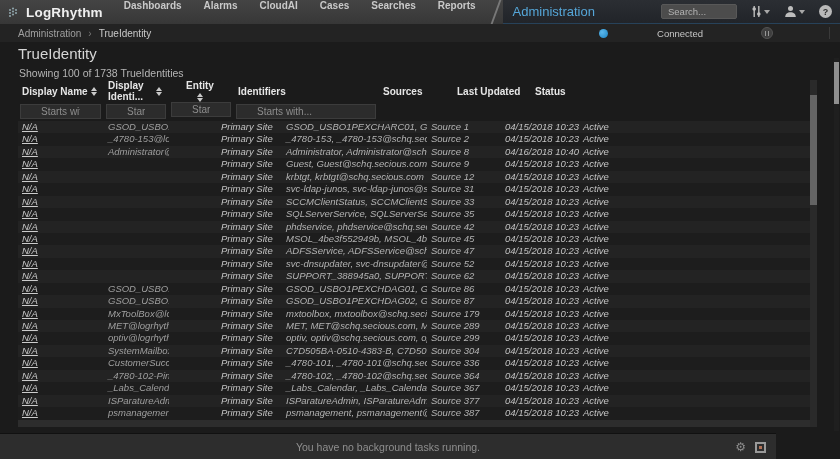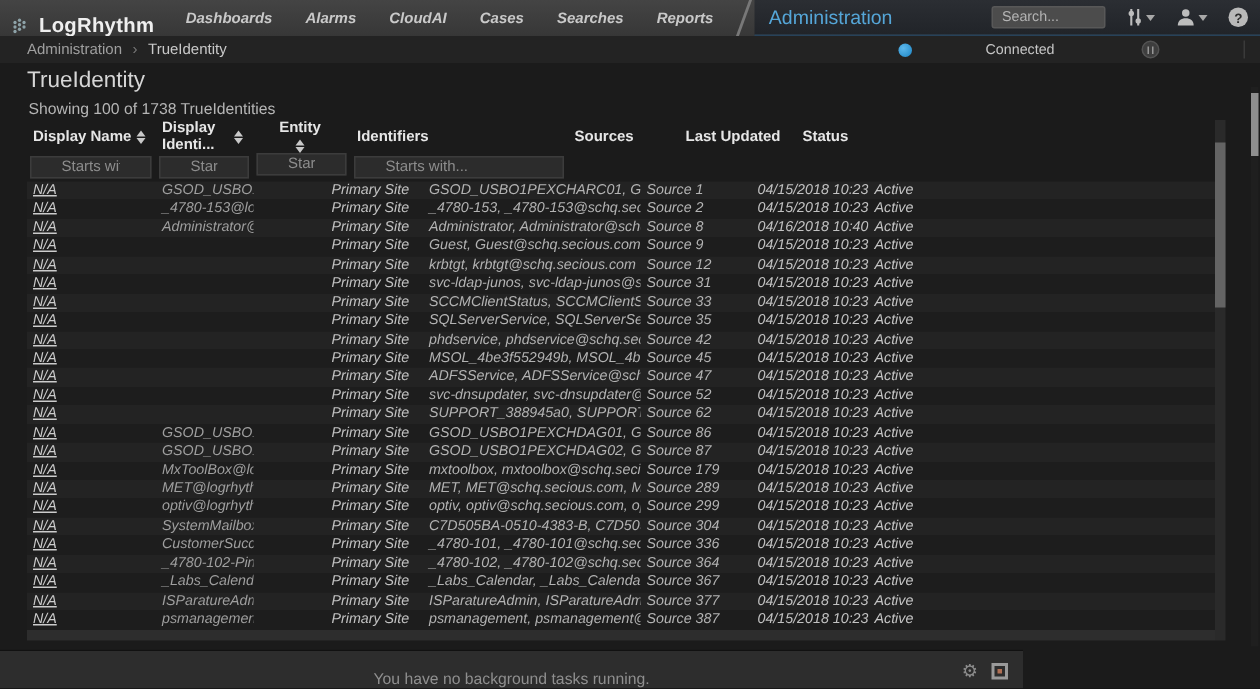--- a/index.html
+++ b/index.html
@@ -3,24 +3,24 @@
 <meta charset="utf-8">
 <style>
   * { margin:0; padding:0; box-sizing:border-box; }
   html,body { width:840px; height:459px; overflow:hidden; background:#141414;
               font-family:"Liberation Sans", sans-serif; }
   .root { position:relative; width:840px; height:459px; background:#1b1b1b; overflow:hidden; }
 
   
   .topnav { position:absolute; top:0; left:0; width:840px; height:24px; display:flex; align-items:stretch;
             background:linear-gradient(180deg,#444444,#373737); }
-  .brand { display:flex; align-items:flex-end; padding:0 10px 0 8px; }
+  .brand { display:flex; align-items:center; padding:0 10px 0 8px; }
   .brand-dots { margin-right:5px; display:block; }
   .brand-text { font-size:13.5px; font-weight:bold; color:#efefef; letter-spacing:.2px; }
-  .nav-items { display:flex; align-items:center;font-style:italic; }
+  .nav-items { display:flex; align-items:flex-start; }
   .nav-item { display:flex; align-items:center; padding:0 11px; font-size:10px; font-weight:bold; color:#c9c9c9; cursor:pointer; }
   .nav-slash { width:6px; border-left:2px solid #787878; transform:skewX(-20deg); margin:0 2px 0 8px; }
   .nav-active-zone { flex:1; display:flex; align-items:center;
             background:linear-gradient(180deg,#2b2e33 0%, #22252a 80%, #1e2averaging 100%);
             background:linear-gradient(180deg,#2b2e33,#212429); border-bottom:1px solid #27425a; }
   .nav-active-label { margin-left:10px; font-size:13px; color:#55a6d8; }
   .nav-right { margin-left:auto; display:flex; align-items:center; gap:14px; padding-right:8px; }
   .search-box { width:76px; height:15px; background:#4c4c4c; border:1px solid #585858; border-radius:2px;
             font-size:9.5px; color:#cfcfcf; padding:0 6px; outline:none; font-family:"Liberation Sans",sans-serif; }
   .search-box::placeholder { color:#b3b3b3; }
@@ -79,22 +79,22 @@
   .cell-status { color:#c5c5c5; }
 
   
   .vscroll { position:absolute; left:810px; top:80px; width:7px; height:347px; background:#2a2a2a; cursor:pointer; }
   .vscroll .thumb { position:absolute; left:0; top:15px; width:7px; height:110px; background:#646464; }
   .pagescroll { position:absolute; left:834px; top:58px; width:5px; height:373px; background:#1f1f1f; cursor:pointer; }
   .pagescroll .thumb { position:absolute; left:0; top:4px; width:5px; height:42px; background:#8f8f8f; }
   .hscroll { position:absolute; left:18px; top:420px; width:792px; height:7px; background:#2d2d2d; cursor:pointer; }
 
   
-  .footer { position:absolute; left:0; top:433px; width:682px; height:26px; background:#2d2d2d;
-            border-top:1px solid #111; display:flex; align-items:flex-end; justify-content:center; }
+  .footer { position:absolute; left:0; top:433px; width:776px; height:26px; background:#2d2d2d;
+            border-top:1px solid #111; display:flex; align-items:center; justify-content:center; }
   .footer-msg { font-size:10.5px; color:#8f8f8f; }
   .footer-icons { position:absolute; right:10px; top:0; height:26px; display:flex; align-items:center; gap:9px; }
   .gear { font-size:12px; color:#8c8c8c; cursor:pointer; line-height:1; }
   .task-sq { width:11px; height:11px; border:2px solid #9a9a9a; display:flex; align-items:center; justify-content:center; cursor:pointer; }
   .task-sq i { display:block; width:3px; height:3px; background:#b07055; }
 </style>
 </head>
 <body>
 
 <div class="root">

